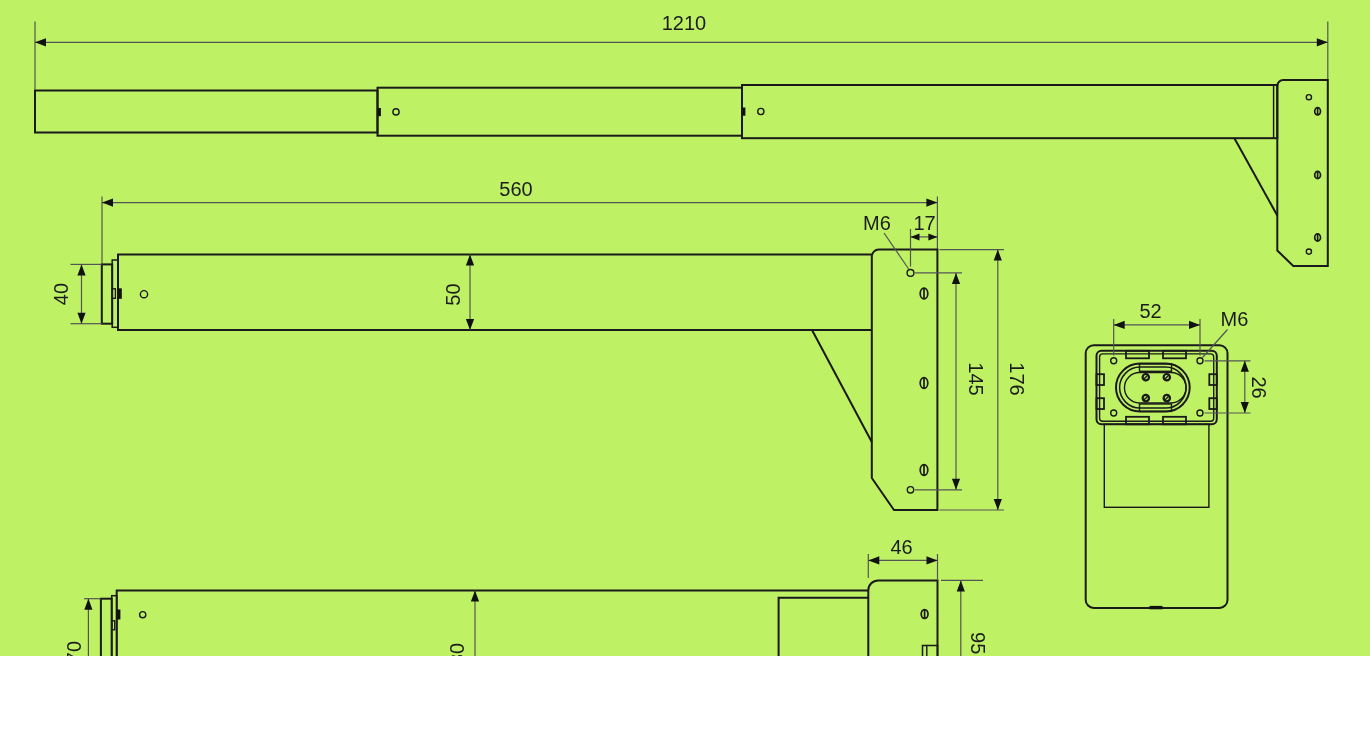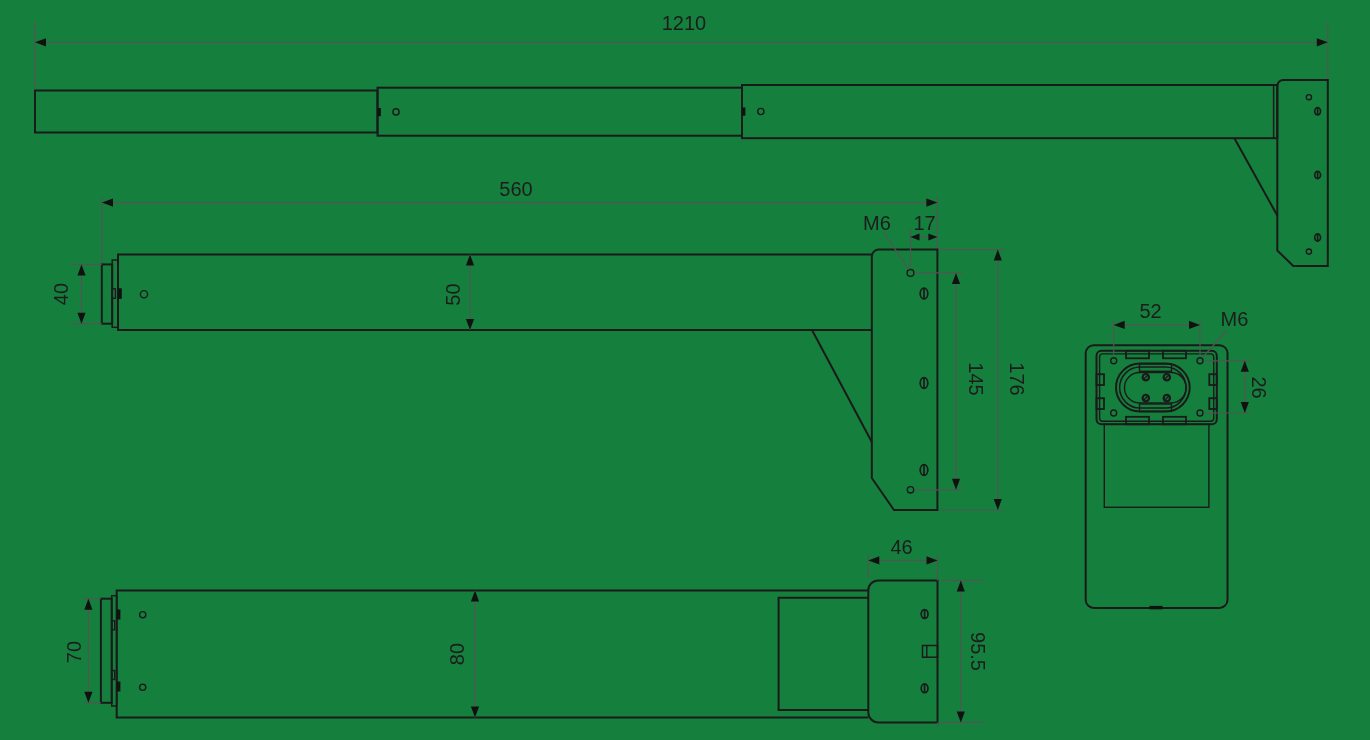--- a/index.html
+++ b/index.html
@@ -1,16 +1,16 @@
 <!DOCTYPE html>
 <html><head>
 <meta charset="utf-8">
 <style>
   html,body{margin:0;padding:0;background:#ffffff;}
-  .stage{position:relative;width:1370px;height:740px;background:#15803d;overflow:hidden;}
+  .stage{position:relative;width:1370px;height:656px;background:#bef264;overflow:hidden;}
   svg{display:block;}
   .outline{fill:none;stroke:#1a1a1a;stroke-width:2;}
   .outline-thin{fill:none;stroke:#1a1a1a;stroke-width:1.5;}
   .detail{fill:none;stroke:#1a1a1a;stroke-width:1.4;}
   .slot{fill:none;stroke:#1a1a1a;stroke-width:1.7;}
   .pin{fill:#111111;stroke:none;}
   .notch{fill:none;stroke:#1a1a1a;stroke-width:1.8;}
   .pincircle{fill:none;stroke:#1a1a1a;stroke-width:2.2;}
   .dim{fill:none;stroke:#545454;stroke-width:1.2;}
   .arrow{fill:#111111;stroke:none;}

